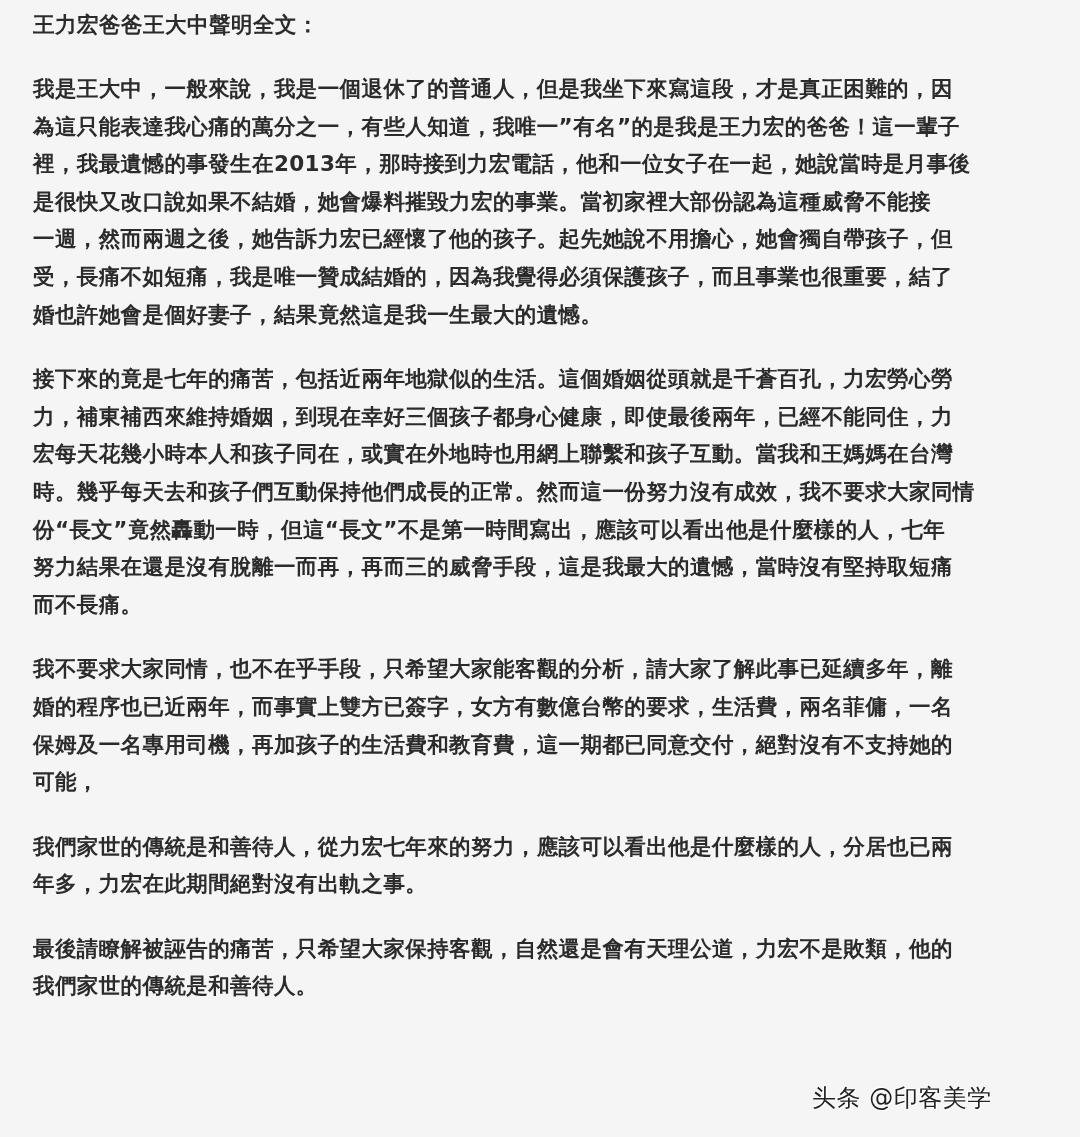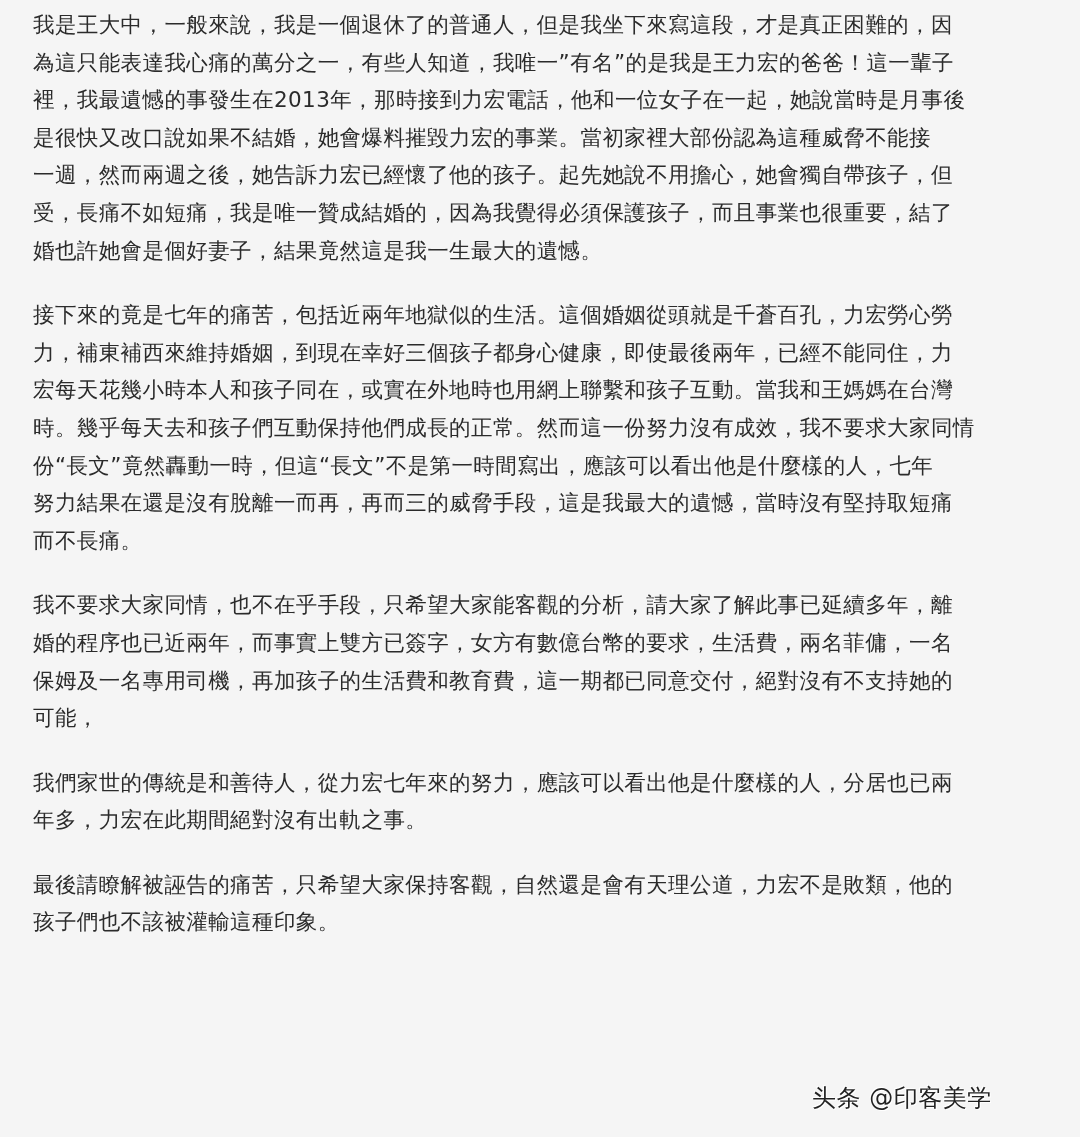--- a/index.html
+++ b/index.html
@@ -28,41 +28,42 @@
       margin: 0 0 27px 0;
       letter-spacing: 0.5px;
       white-space: nowrap;
     }
     .para {
       margin: 0 0 27px 0;
     }
     .line {
       display: block;
       font-size: 21.5px;
-      font-weight: normal;
+      font-weight: bold;
       line-height: 37.6px;
       letter-spacing: 0.4px;
       white-space: nowrap;
     }
     .watermark {
       position: absolute;
       left: 812px;
       top: 1082px;
       font-size: 24px;
       color: #222;
       font-family: "DejaVu Sans", sans-serif;
       text-shadow: 1px 1px 0 #fff, -1px -1px 0 #fff;
       white-space: nowrap;
       letter-spacing: 0.5px;
     }
   </style>
 </head>
 <body>
 
 <div class="doc">
+  <div class="title">王力宏爸爸王大中聲明全文：</div>
 
   <div class="para">
     <span class="line">我是王大中，一般來說，我是一個退休了的普通人，但是我坐下來寫這段，才是真正困難的，因</span>
     <span class="line">為這只能表達我心痛的萬分之一，有些人知道，我唯一”有名”的是我是王力宏的爸爸！這一輩子</span>
     <span class="line">裡，我最遺憾的事發生在2013年，那時接到力宏電話，他和一位女子在一起，她說當時是月事後</span>
     <span class="line">是很快又改口說如果不結婚，她會爆料摧毀力宏的事業。當初家裡大部份認為這種威脅不能接</span>
     <span class="line">一週，然而兩週之後，她告訴力宏已經懷了他的孩子。起先她說不用擔心，她會獨自帶孩子，但</span>
     <span class="line">受，長痛不如短痛，我是唯一贊成結婚的，因為我覺得必須保護孩子，而且事業也很重要，結了</span>
     <span class="line">婚也許她會是個好妻子，結果竟然這是我一生最大的遺憾。</span>
   </div>
@@ -84,17 +85,17 @@
     <span class="line">可能，</span>
   </div>
 
   <div class="para">
     <span class="line">我們家世的傳統是和善待人，從力宏七年來的努力，應該可以看出他是什麼樣的人，分居也已兩</span>
     <span class="line">年多，力宏在此期間絕對沒有出軌之事。</span>
   </div>
 
   <div class="para">
     <span class="line">最後請瞭解被誣告的痛苦，只希望大家保持客觀，自然還是會有天理公道，力宏不是敗類，他的</span>
-    <span class="line">孩子們也不該被灌輸這種印象。</span>
+    <span class="line">我們家世的傳統是和善待人。</span>
   </div>
 </div>
 
 <div class="watermark">头条 @印客美学</div>
 
 </body></html>

